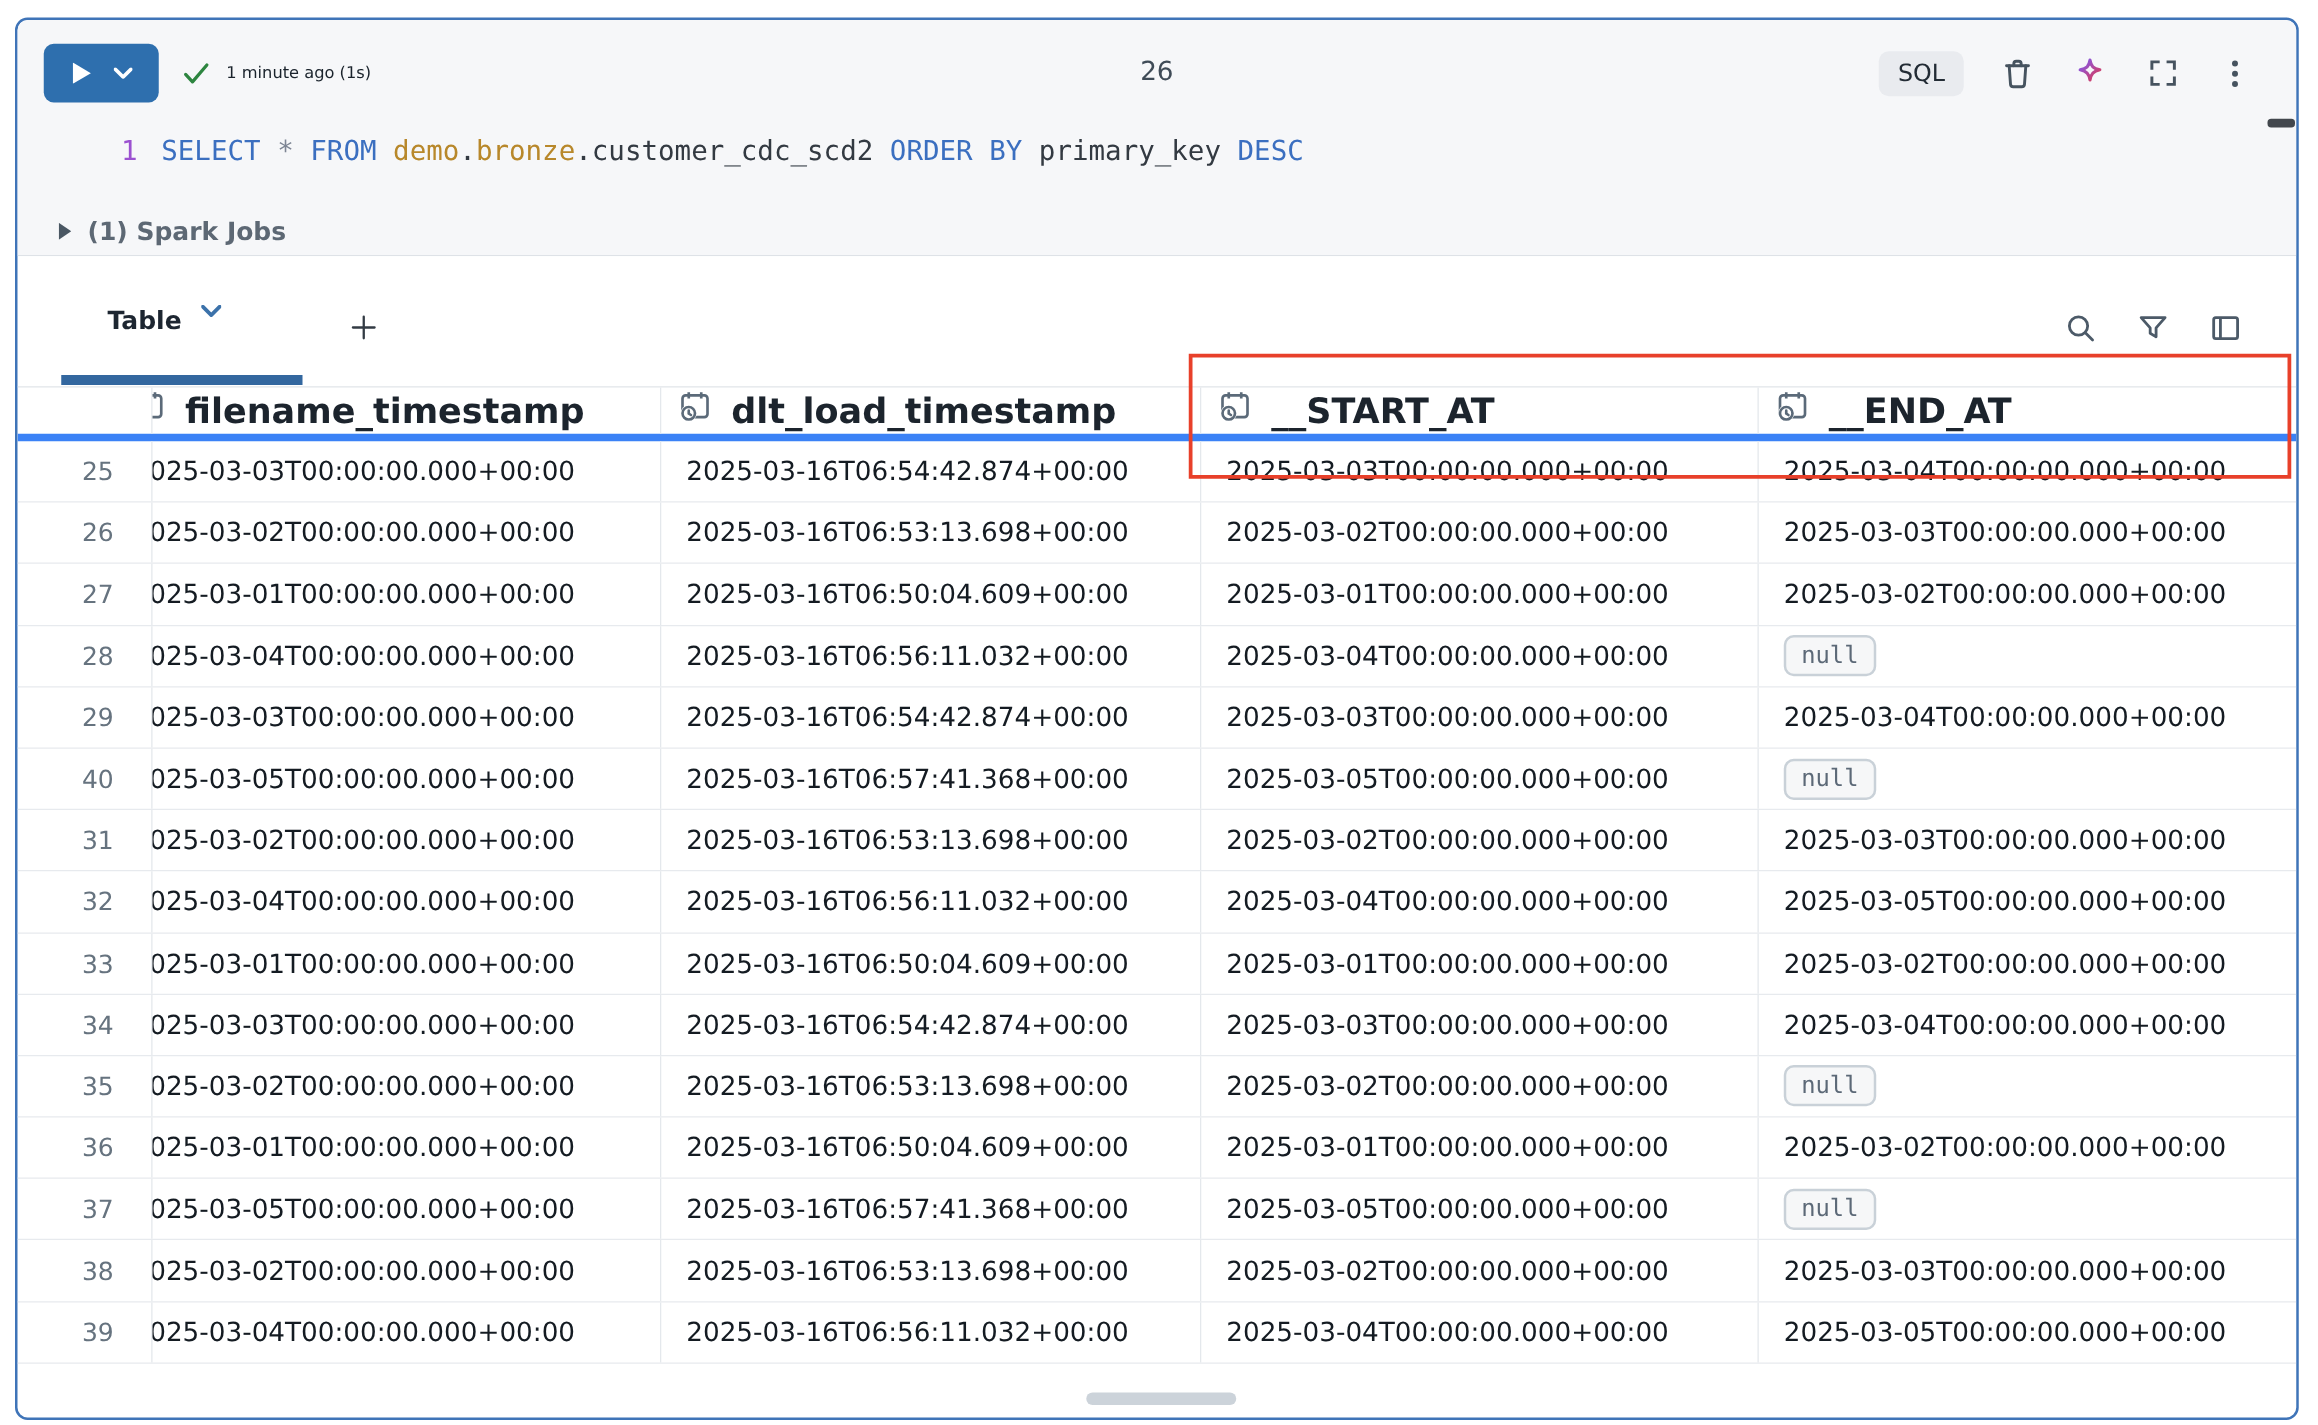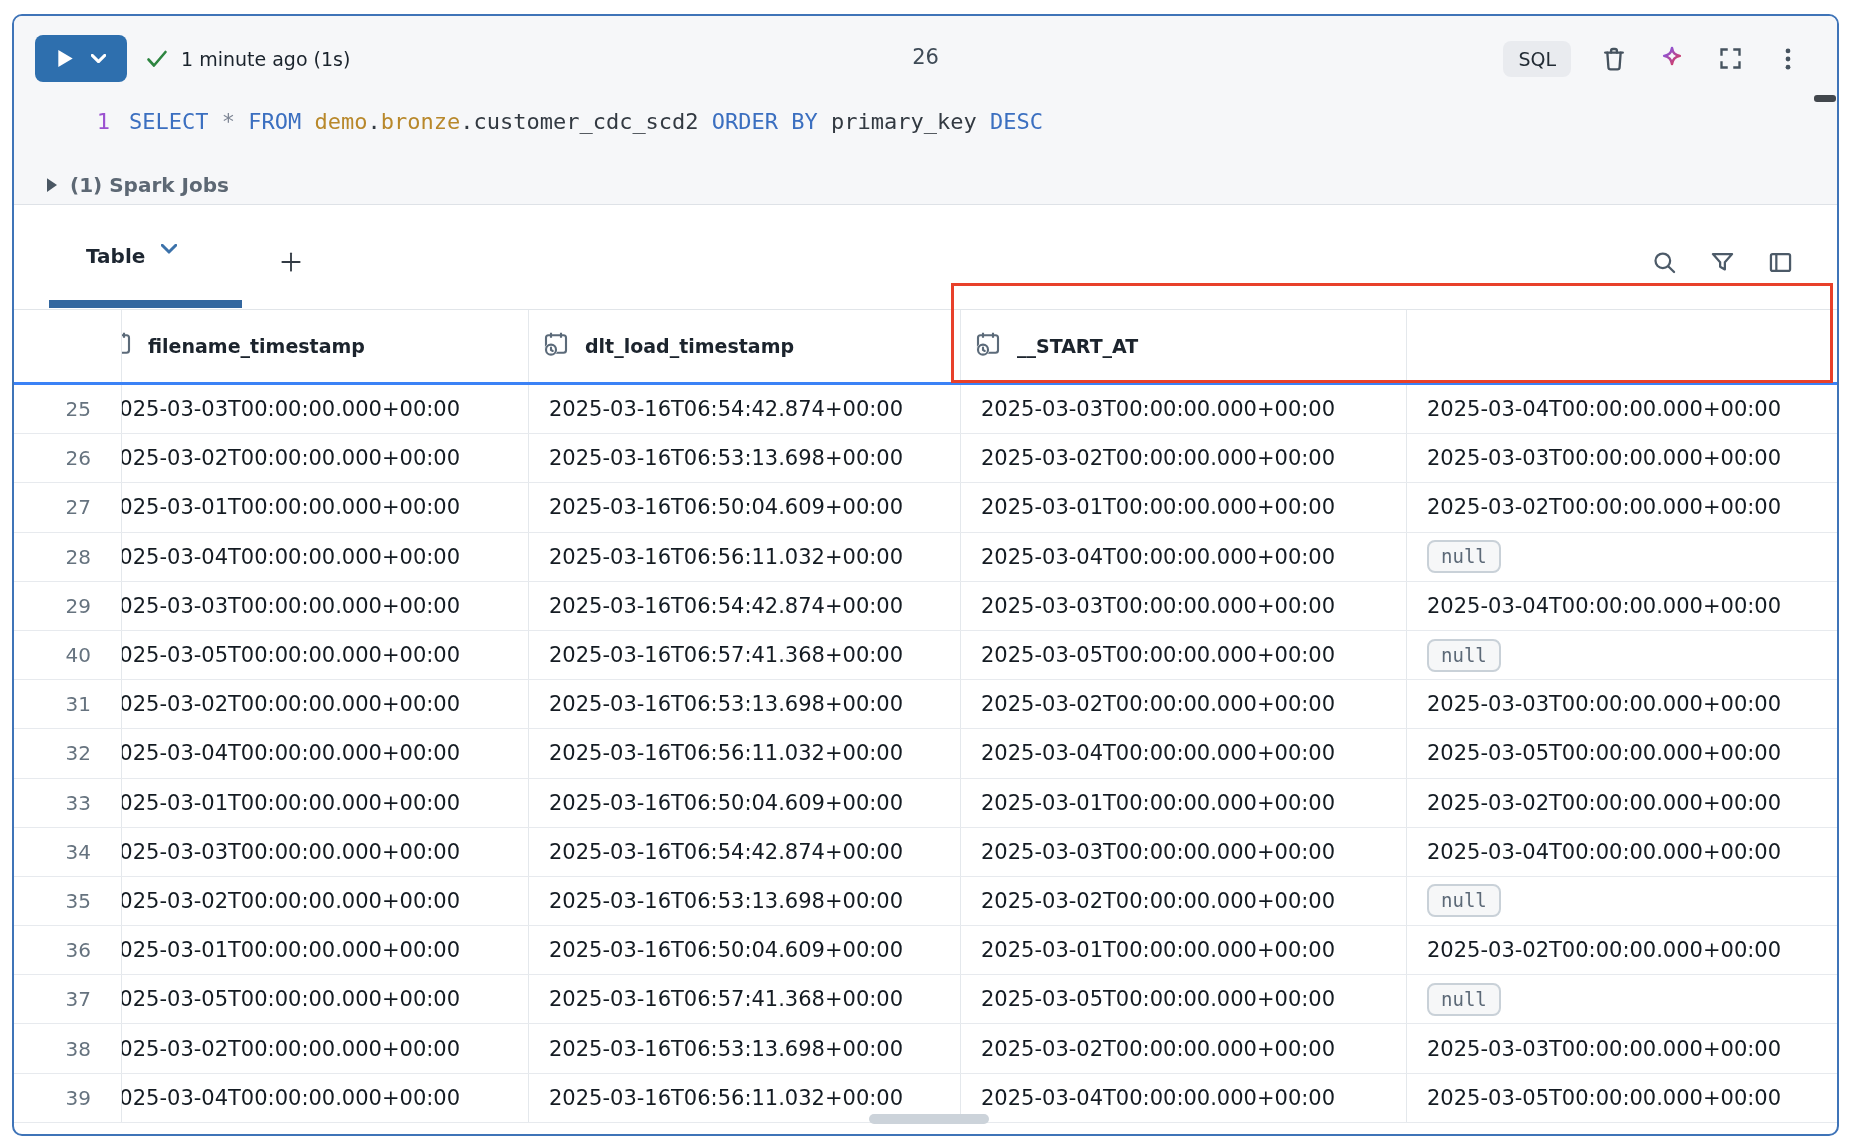--- a/index.html
+++ b/index.html
@@ -8,21 +8,21 @@
   
   #panel{position:absolute;left:12px;top:14px;width:1827px;height:1122px;background:#ffffff;
          border:2px solid #3f74b8;border-radius:10px;box-sizing:border-box;overflow:hidden;}
   #topstrip{position:absolute;left:0;top:0;right:0;height:188px;background:#f6f7f9;
             border-bottom:1px solid #dee2e7;border-radius:8px 8px 0 0;}
   
   #toolbar-left{position:absolute;left:21px;top:19px;height:47px;display:flex;align-items:center;gap:18px;}
   #run-button{width:92px;height:47px;background:#2e6fae;border-radius:8px;display:flex;align-items:center;
               justify-content:space-evenly;cursor:pointer;border:none;}
   .status-wrap{display:flex;align-items:center;gap:12px;}
-  .status-text{font-size:19px;color:#1a232c;text-align:center;}
+  .status-text{font-size:13px;color:#1a232c;text-align:center;}
   #cell-count{position:absolute;left:0;right:0;top:29px;text-align:center;font-size:21px;color:#3f4b57;}
   #toolbar-right{position:absolute;right:34px;top:19px;height:47px;display:flex;align-items:center;gap:28px;}
   #lang-badge{background:#e9ebef;border-radius:8px;padding:7px 15px;font-size:19px;color:#232c35;cursor:pointer;}
   .tbtn{display:flex;align-items:center;justify-content:center;width:30px;height:30px;cursor:pointer;}
   
   #editor-row{position:absolute;left:0;top:88px;height:34px;right:0;display:flex;align-items:center;
               font-family:"DejaVu Sans Mono","Liberation Mono",monospace;font-size:22px;}
   #line-number{position:absolute;left:74px;width:22px;text-align:right;color:#9b51d0;}
   #query-tokens{position:absolute;left:115px;white-space:pre;}
   .tok-keyword{color:#3b6fc0;}
@@ -35,21 +35,21 @@
   #spark-label{font-size:20px;color:#5d6874;font-weight:bold;}
   
   #tab-table{position:absolute;left:72px;top:228px;height:36px;display:flex;align-items:flex-start;gap:16px;cursor:pointer;}
   #tab-label{font-size:20px;font-weight:bold;color:#1d2631;}
   #add-tab{position:absolute;left:264px;top:228px;height:36px;display:flex;align-items:center;cursor:pointer;}
   #result-actions{position:absolute;right:42px;top:228px;height:36px;display:flex;align-items:center;gap:28px;}
   #tab-underline{position:absolute;left:35px;top:284px;width:193px;height:8px;background:#33679f;}
   
   #grid{position:absolute;left:0;top:293px;right:0;font-size:21px;color:#141b22;}
   .gr{display:flex;box-sizing:border-box;}
-  #thead{height:76px;border-top:1px solid #e1e5e9;border-bottom:3px solid #3b82f6;font-weight:bold;font-size:19px;color:#1c242d;}
+  #thead{height:44px;border-top:1px solid #e1e5e9;border-bottom:6px solid #3b82f6;font-weight:bold;font-size:28px;color:#1c242d;}
   .trow{height:49.2px;border-bottom:1px solid #e7eaee;}
   .cell{box-sizing:border-box;border-right:1px solid #e4e8ec;display:flex;align-items:center;
         padding-left:20px;overflow:hidden;white-space:nowrap;}
   .c-num{width:108px;justify-content:flex-end;padding-left:0;padding-right:30px;color:#66737f;font-size:20px;font-weight:normal;}
   .c-file{width:407px;padding-left:0;}
   .c-dlt{width:432px;}
   .c-start{width:446px;}
   .c-end{flex:1;border-right:none;}
   .hcell{padding-left:12px;gap:14px;}
   .hcell.c-file{padding-left:0;}
@@ -215,20 +215,32 @@
             <svg width="30" height="30" viewBox="0 0 24 24" fill="none" stroke="#5b6a79" stroke-width="1.7">
               <rect x="4" y="5" width="16" height="14" rx="2"></rect>
                 <path d="M8 3v4M16 3v4"></path>
               <circle cx="8" cy="16.5" r="5.2" fill="#ffffff" stroke="none"></circle>
               <circle cx="8" cy="16.5" r="4"></circle>
                 <path d="M8 14.8v1.9l1.4.9" stroke-linecap="round"></path>
             </svg>
           </span>
           <span>__START_AT</span>
         </div>
+        <div class="cell c-end hcell">
+          <span class="hicon">
+            <svg width="30" height="30" viewBox="0 0 24 24" fill="none" stroke="#5b6a79" stroke-width="1.7">
+              <rect x="4" y="5" width="16" height="14" rx="2"></rect>
+                <path d="M8 3v4M16 3v4"></path>
+              <circle cx="8" cy="16.5" r="5.2" fill="#ffffff" stroke="none"></circle>
+              <circle cx="8" cy="16.5" r="4"></circle>
+                <path d="M8 14.8v1.9l1.4.9" stroke-linecap="round"></path>
+            </svg>
+          </span>
+          <span>__END_AT</span>
+        </div>
       </div>
       <div id="tbody">
           <div class="gr trow">
             <div class="cell c-num">25</div>
             <div class="cell c-file">
               <span class="clip">2025-03-03T00:00:00.000+00:00</span>
             </div>
             <div class="cell c-dlt">2025-03-16T06:54:42.874+00:00</div>
             <div class="cell c-start">2025-03-03T00:00:00.000+00:00</div>
             <div class="cell c-end">2025-03-04T00:00:00.000+00:00</div>

